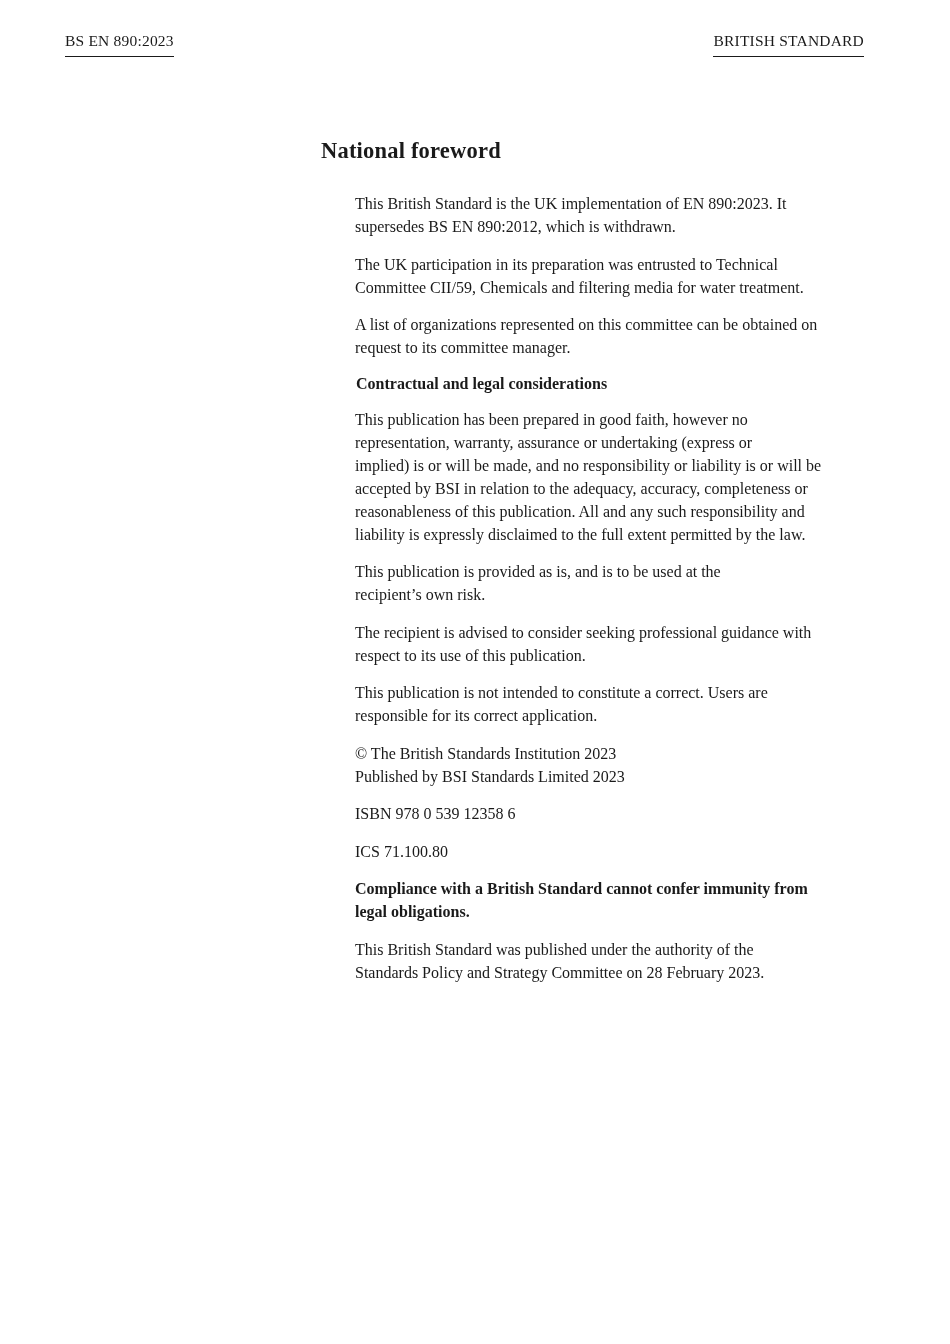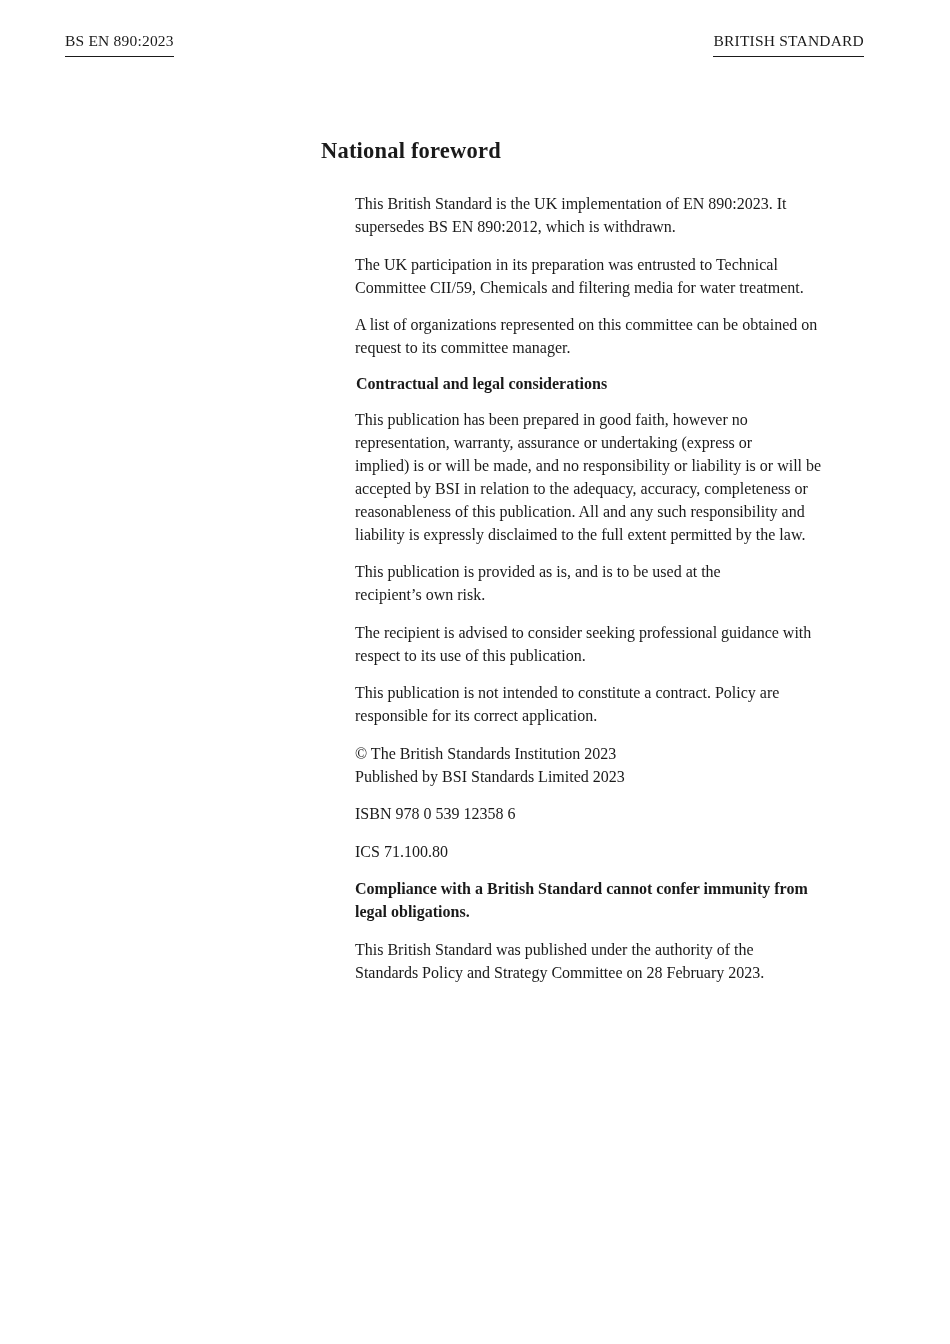--- a/index.html
+++ b/index.html
@@ -117,21 +117,21 @@
 accepted by BSI in relation to the adequacy, accuracy, completeness or
 reasonableness of this publication. All and any such responsibility and
 liability is expressly disclaimed to the full extent permitted by the law.</p>
 
     <p class="para">This publication is provided as is, and is to be used at the
 recipient’s own risk.</p>
 
     <p class="para">The recipient is advised to consider seeking professional guidance with
 respect to its use of this publication.</p>
 
-    <p class="para">This publication is not intended to constitute a contract. Policy are
+    <p class="para">This publication is not intended to constitute a correct. Users are
 responsible for its correct application.</p>
 
     <p class="para">© The British Standards Institution 2023
 Published by BSI Standards Limited 2023</p>
 
     <p class="para">ISBN 978 0 539 12358 6</p>
 
     <p class="para">ICS 71.100.80</p>
 
     <p class="para bold">Compliance with a British Standard cannot confer immunity from

